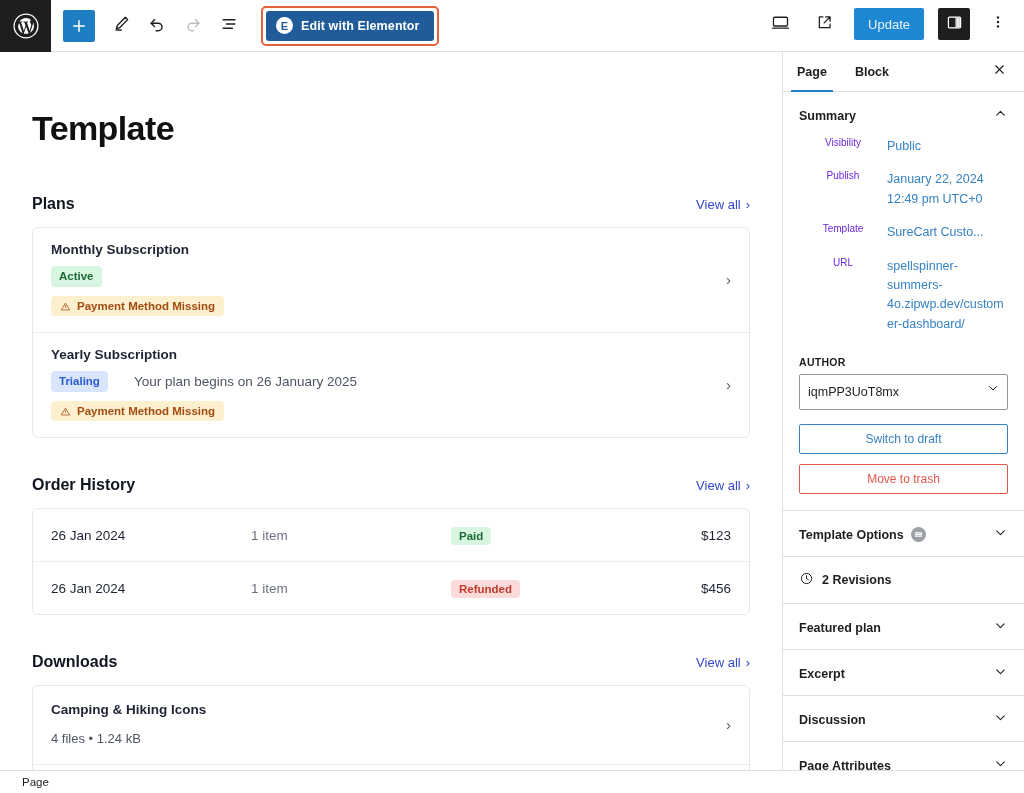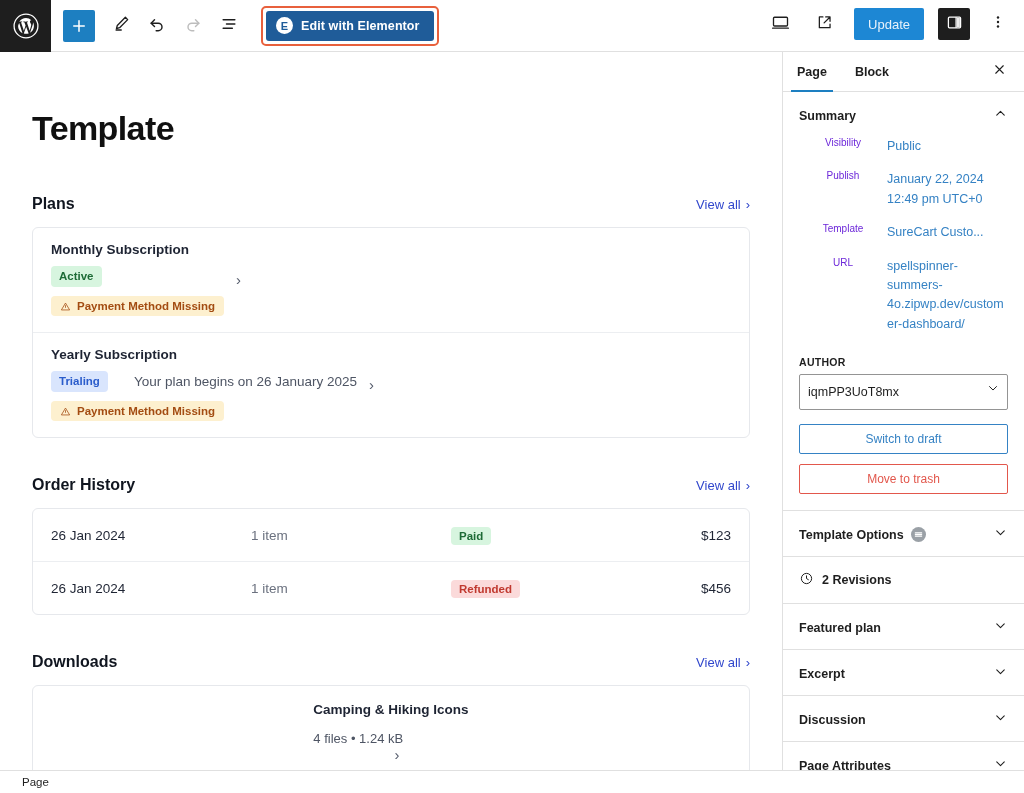--- a/index.html
+++ b/index.html
@@ -122,21 +122,21 @@
   .view-all .chev { font-size: 13px; color: #3147cc; }
 
   .card {
     border: 1px solid #e6e8ec;
     border-radius: 6px;
     background: #fff;
     overflow: hidden;
     margin-bottom: 38px;
   }
   .plan-row {
-    display: flex; align-items: center; 
+    display: flex; align-items: center; justify-content: space-between;
     padding: 14px 18px 16px 18px;
     cursor: pointer;
   }
   .plan-row + .plan-row { border-top: 1px solid #eceef1; }
   .plan-name { font-size: 13.5px; font-weight: bold; color: #1e2433; margin-bottom: 9px; }
   .plan-line { display: flex; align-items: center; gap: 26px; margin-bottom: 9px; }
   .plan-desc { font-size: 13.5px; color: #4e5564; }
 
   .badge {
     font-size: 11.5px; font-weight: bold;
@@ -166,21 +166,21 @@
   }
   .order-row + .order-row { border-top: 1px solid #eceef1; }
   .o-date  { flex: 0 0 200px; font-size: 13.5px; color: #1e2433; }
   .o-items { flex: 0 0 200px; font-size: 13.5px; color: #6b717f; }
   .o-status{ flex: 1 1 auto; }
   .o-total { flex: 0 0 auto; font-size: 13.5px; color: #1e2433; text-align: right; }
 
   
   .dl-row {
     display: flex; align-items: center; justify-content: space-between;
-    padding: 16px 18px 18px 18px; cursor: pointer; flex-direction: column;
+    padding: 16px 18px 18px 18px; cursor: pointer;
   }
   .dl-row + .dl-row { border-top: 1px solid #eceef1; }
   .dl-name { font-size: 13.5px; font-weight: bold; color: #1e2433; margin-bottom: 14px; }
   .dl-meta { font-size: 13px; color: #4e5564; }
 
   
   .sidebar {
     flex: 0 0 241px; width: 241px;
     background: #fff; display: flex; flex-direction: column;
     overflow: hidden;

